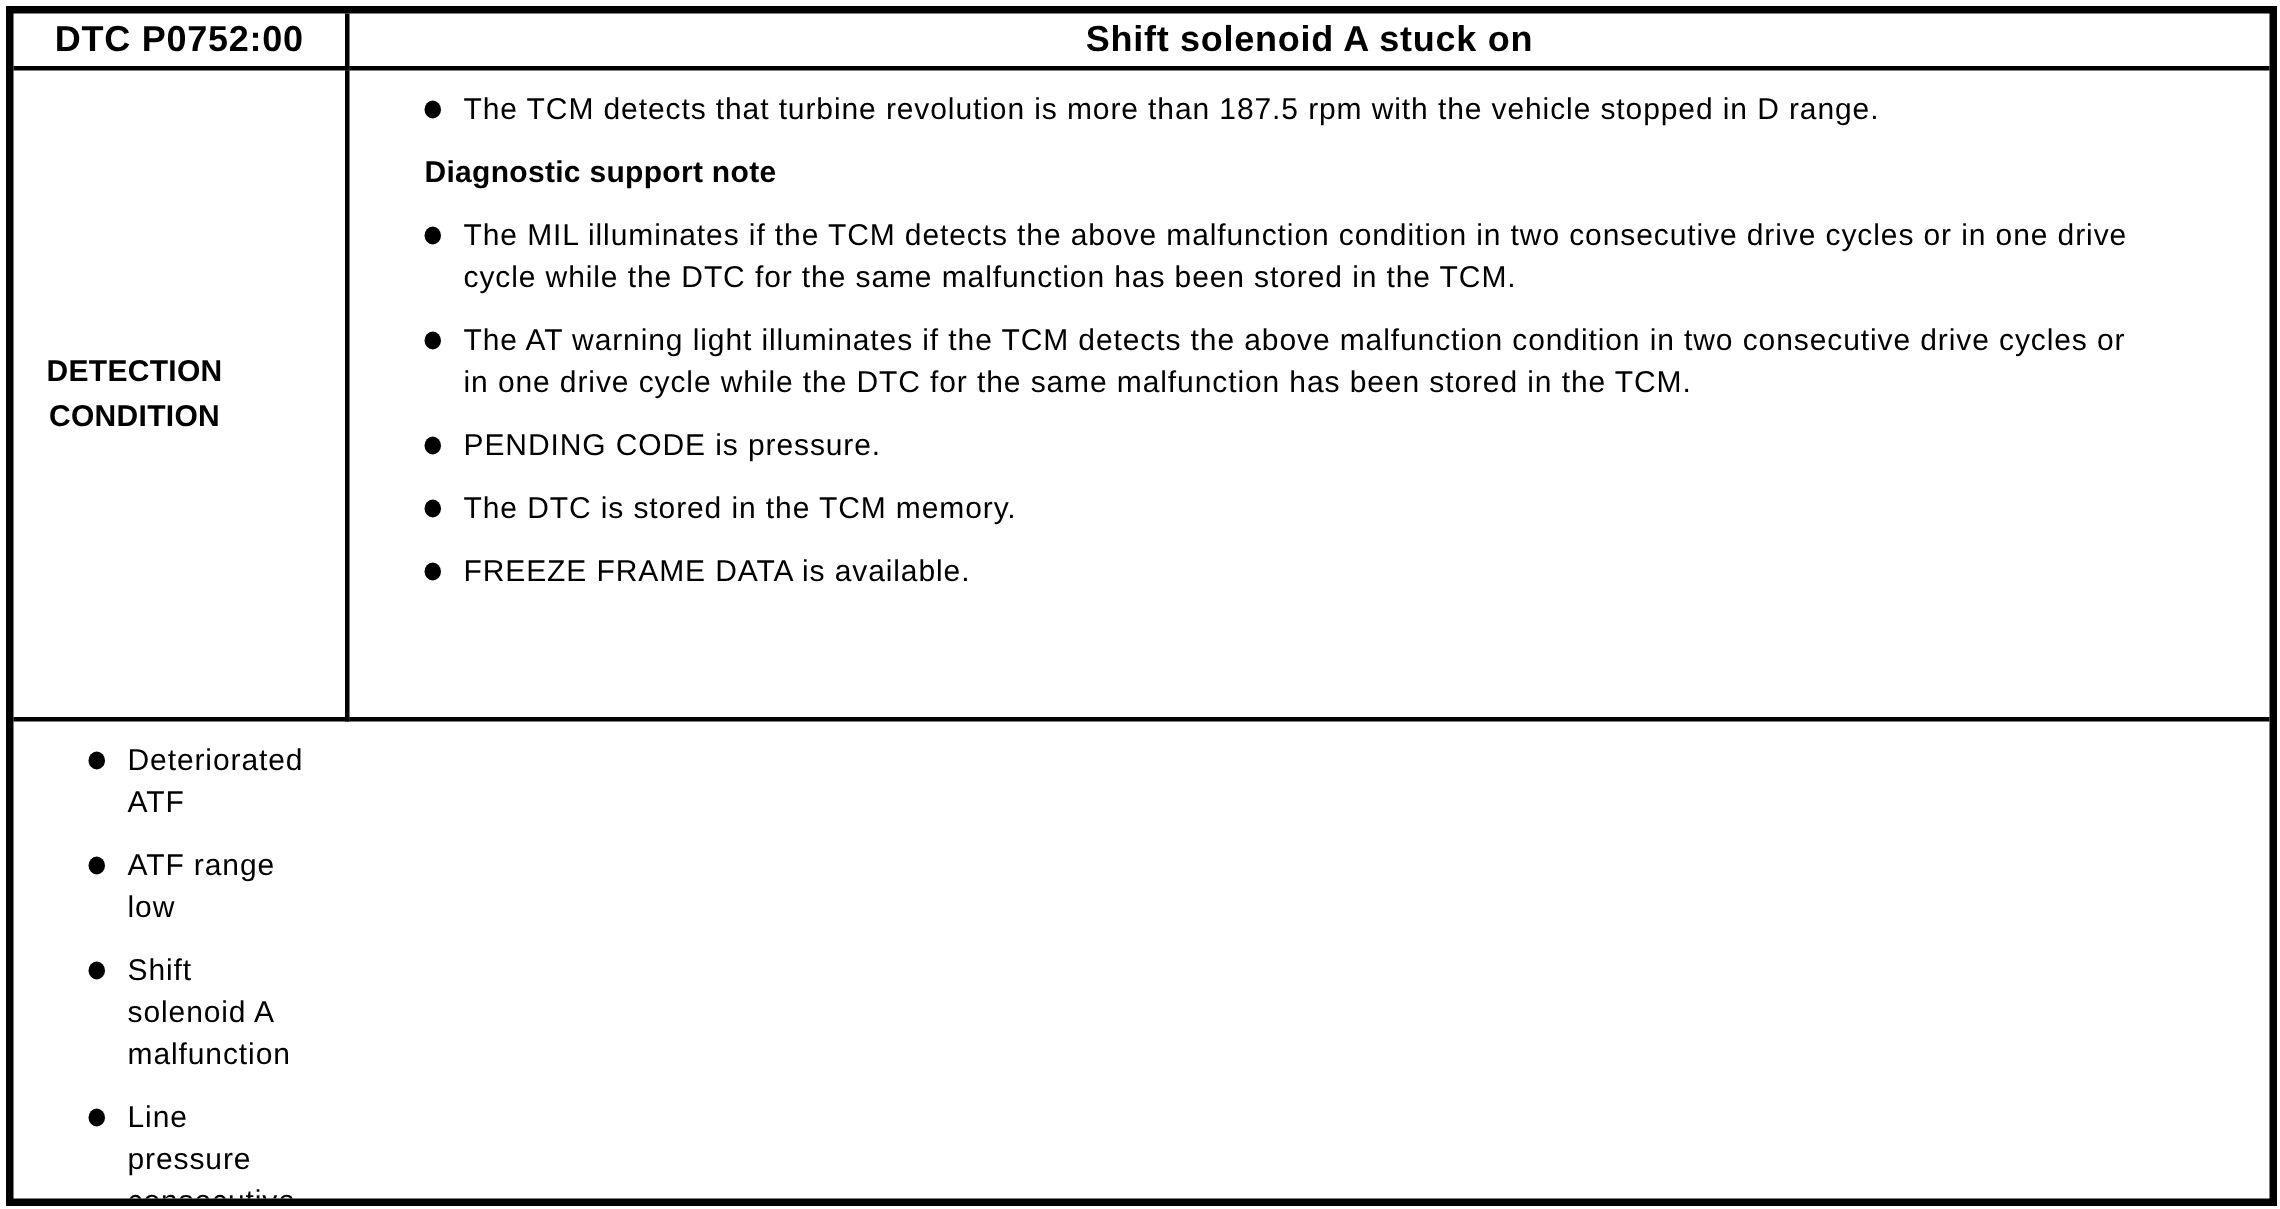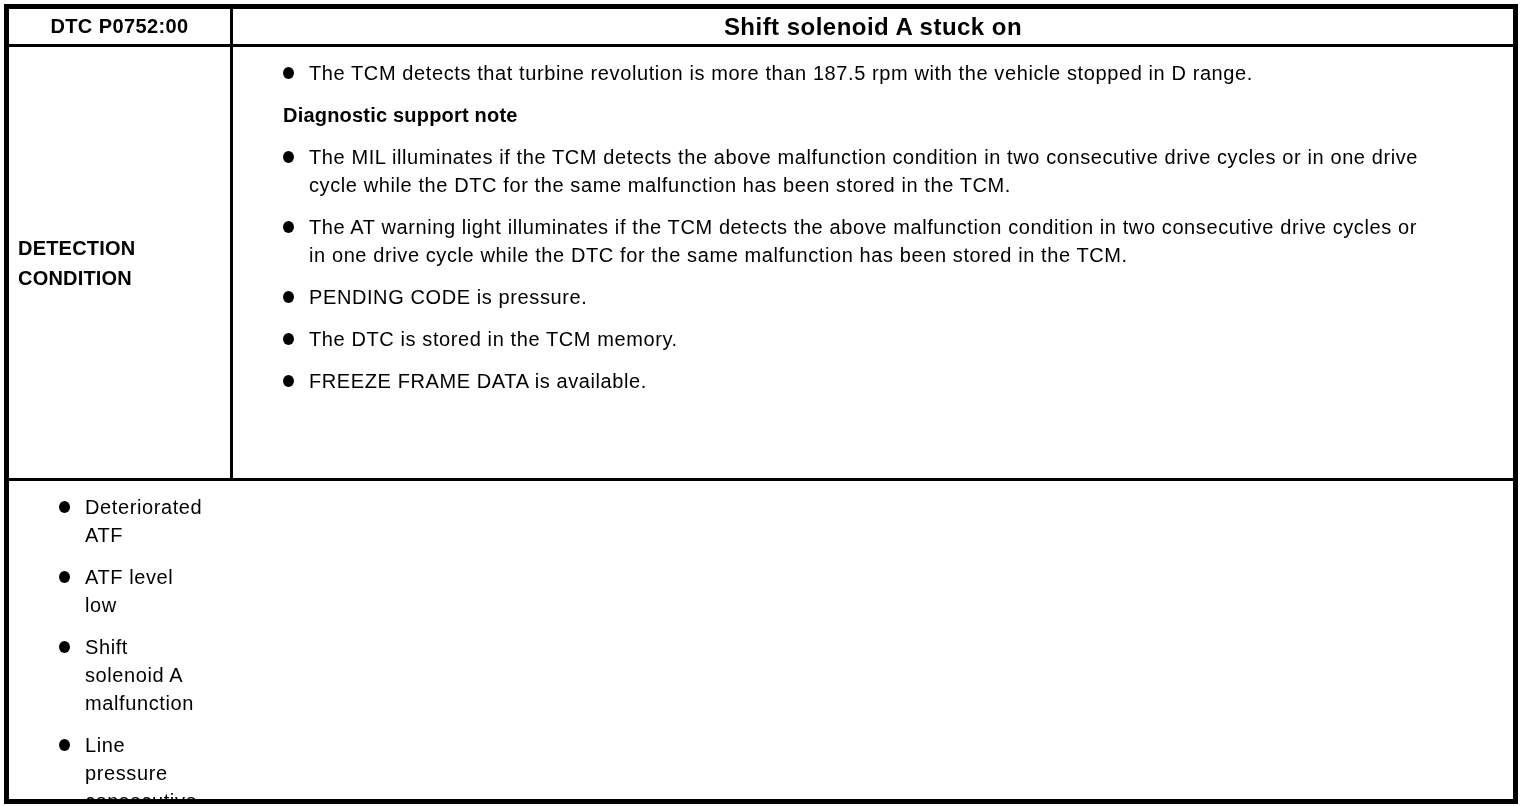--- a/index.html
+++ b/index.html
@@ -31,43 +31,44 @@
   }
   .col-divider { border-right: 3px solid #000000; }
   .row-divider { border-bottom: 3px solid #000000; }
 
   
   .hdr-code {
     display: flex;
     align-items: center;
     justify-content: center;
     font-weight: bold;
-    font-size: 20px;
+    font-size: 24px;
     letter-spacing: 0.02em;
   }
   .hdr-title {
     display: flex;
     align-items: center;
     justify-content: center;
     font-weight: bold;
     font-size: 24px;
     letter-spacing: 0.02em;
   }
 
   
   .label-cell {
     display: flex;
     align-items: center;
-    padding-left: 9px;
+    padding-left: 22px;
     padding-right: 4px;
     font-weight: bold;
     font-size: 20px;
     line-height: 30px;
     white-space: pre-line;
     letter-spacing: 0.01em;
+    text-align: center;
   }
 
   
   .content-cell {
     padding: 12px 40px 6px 50px;
     display: flex;
     flex-direction: column;
     gap: 14px;
   }
   .item {
@@ -140,21 +141,21 @@
       </div>
     </div>
 
   <div class="cell content-cell">
       <div class="item bullet">
         <span class="dot"></span>
         <span class="txt">Deteriorated ATF</span>
       </div>
       <div class="item bullet">
         <span class="dot"></span>
-        <span class="txt">ATF level low</span>
+        <span class="txt">ATF range low</span>
       </div>
       <div class="item bullet">
         <span class="dot"></span>
         <span class="txt">Shift solenoid A malfunction</span>
       </div>
       <div class="item bullet">
         <span class="dot"></span>
         <span class="txt">Line pressure consecutive</span>
       </div>
       <div class="item bullet">

